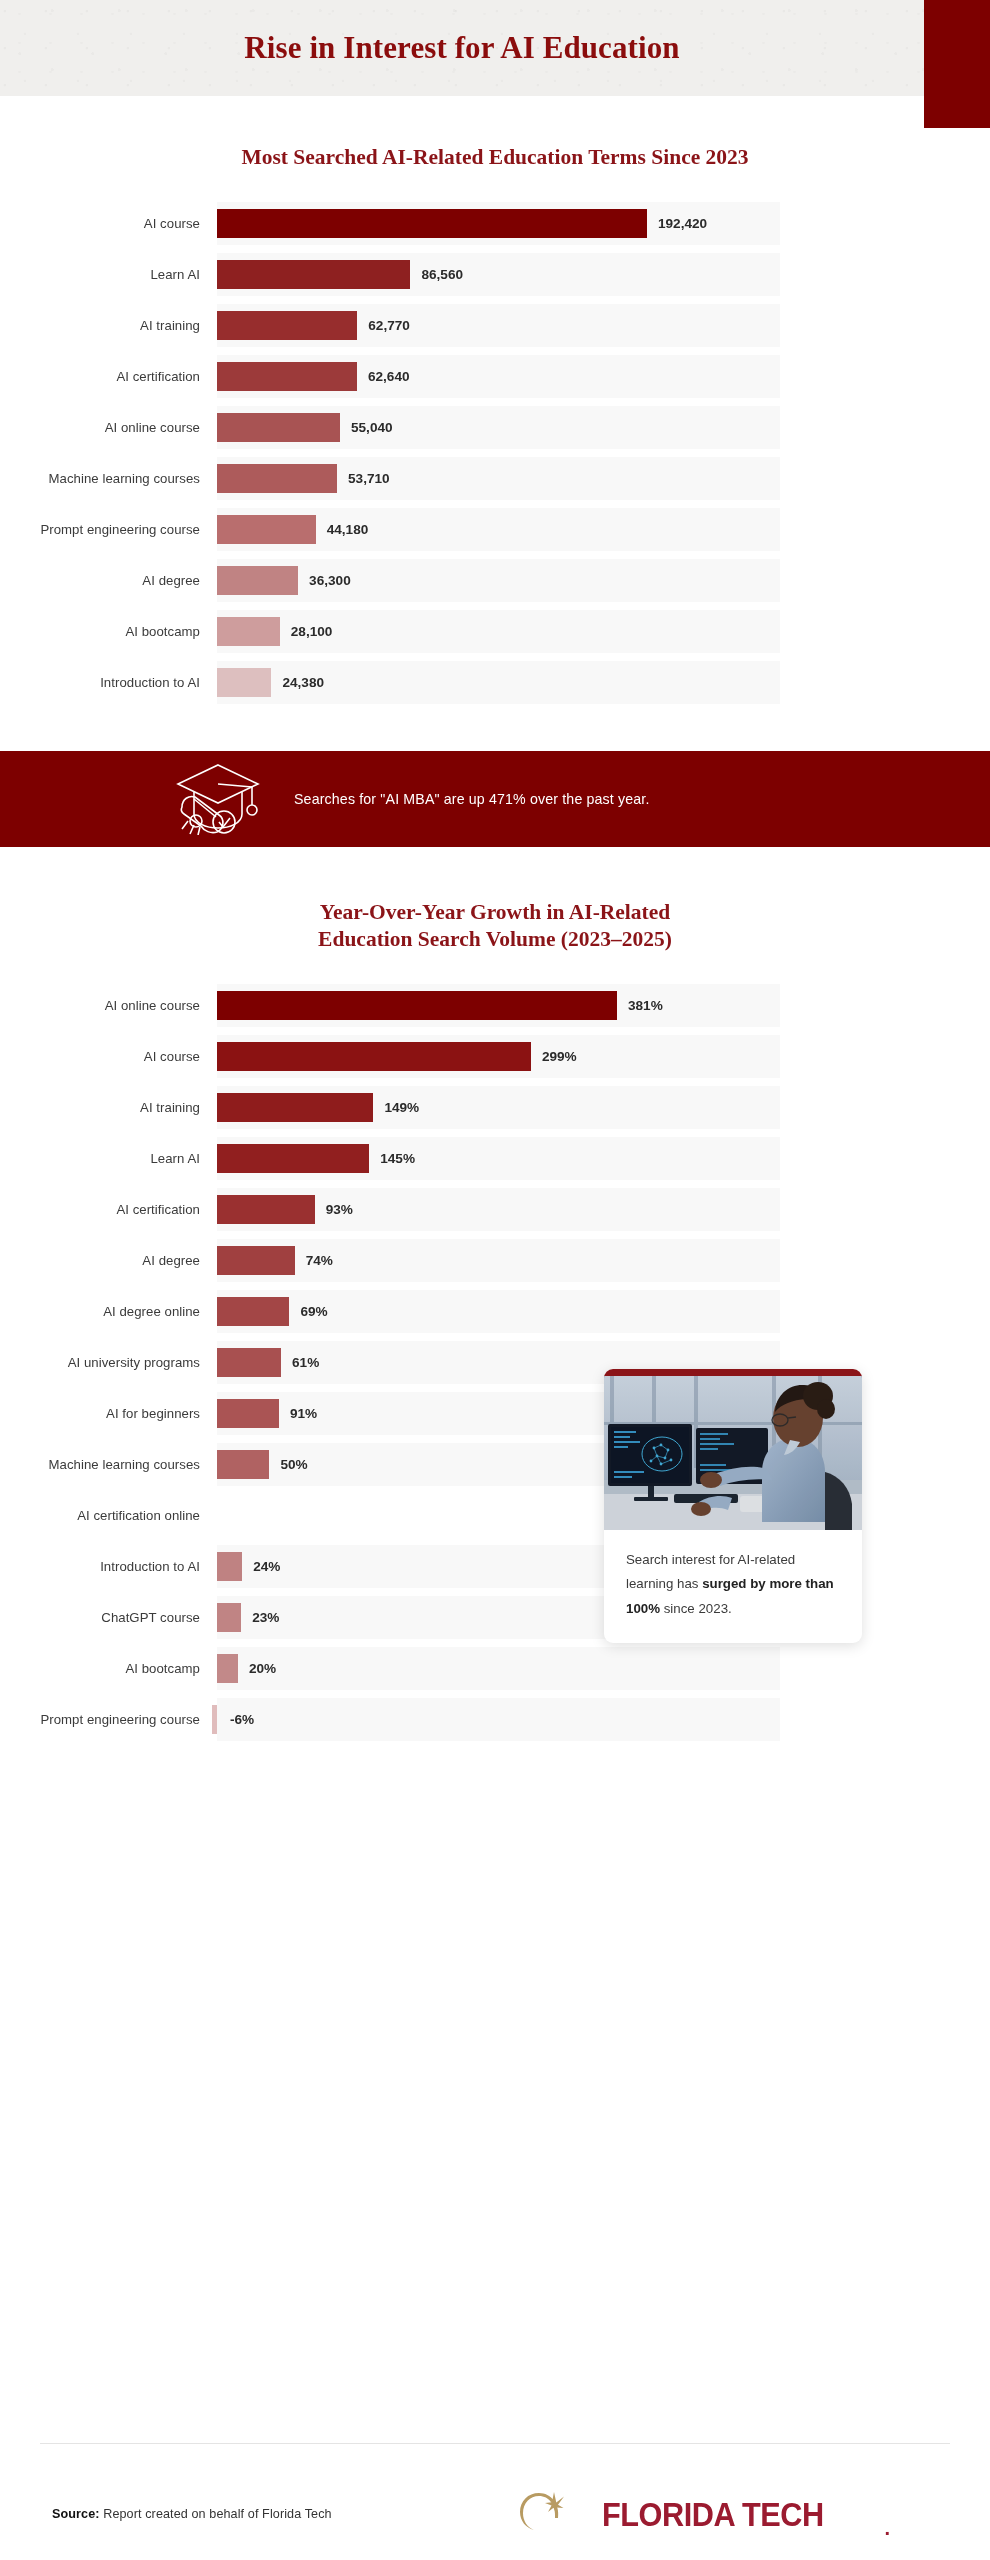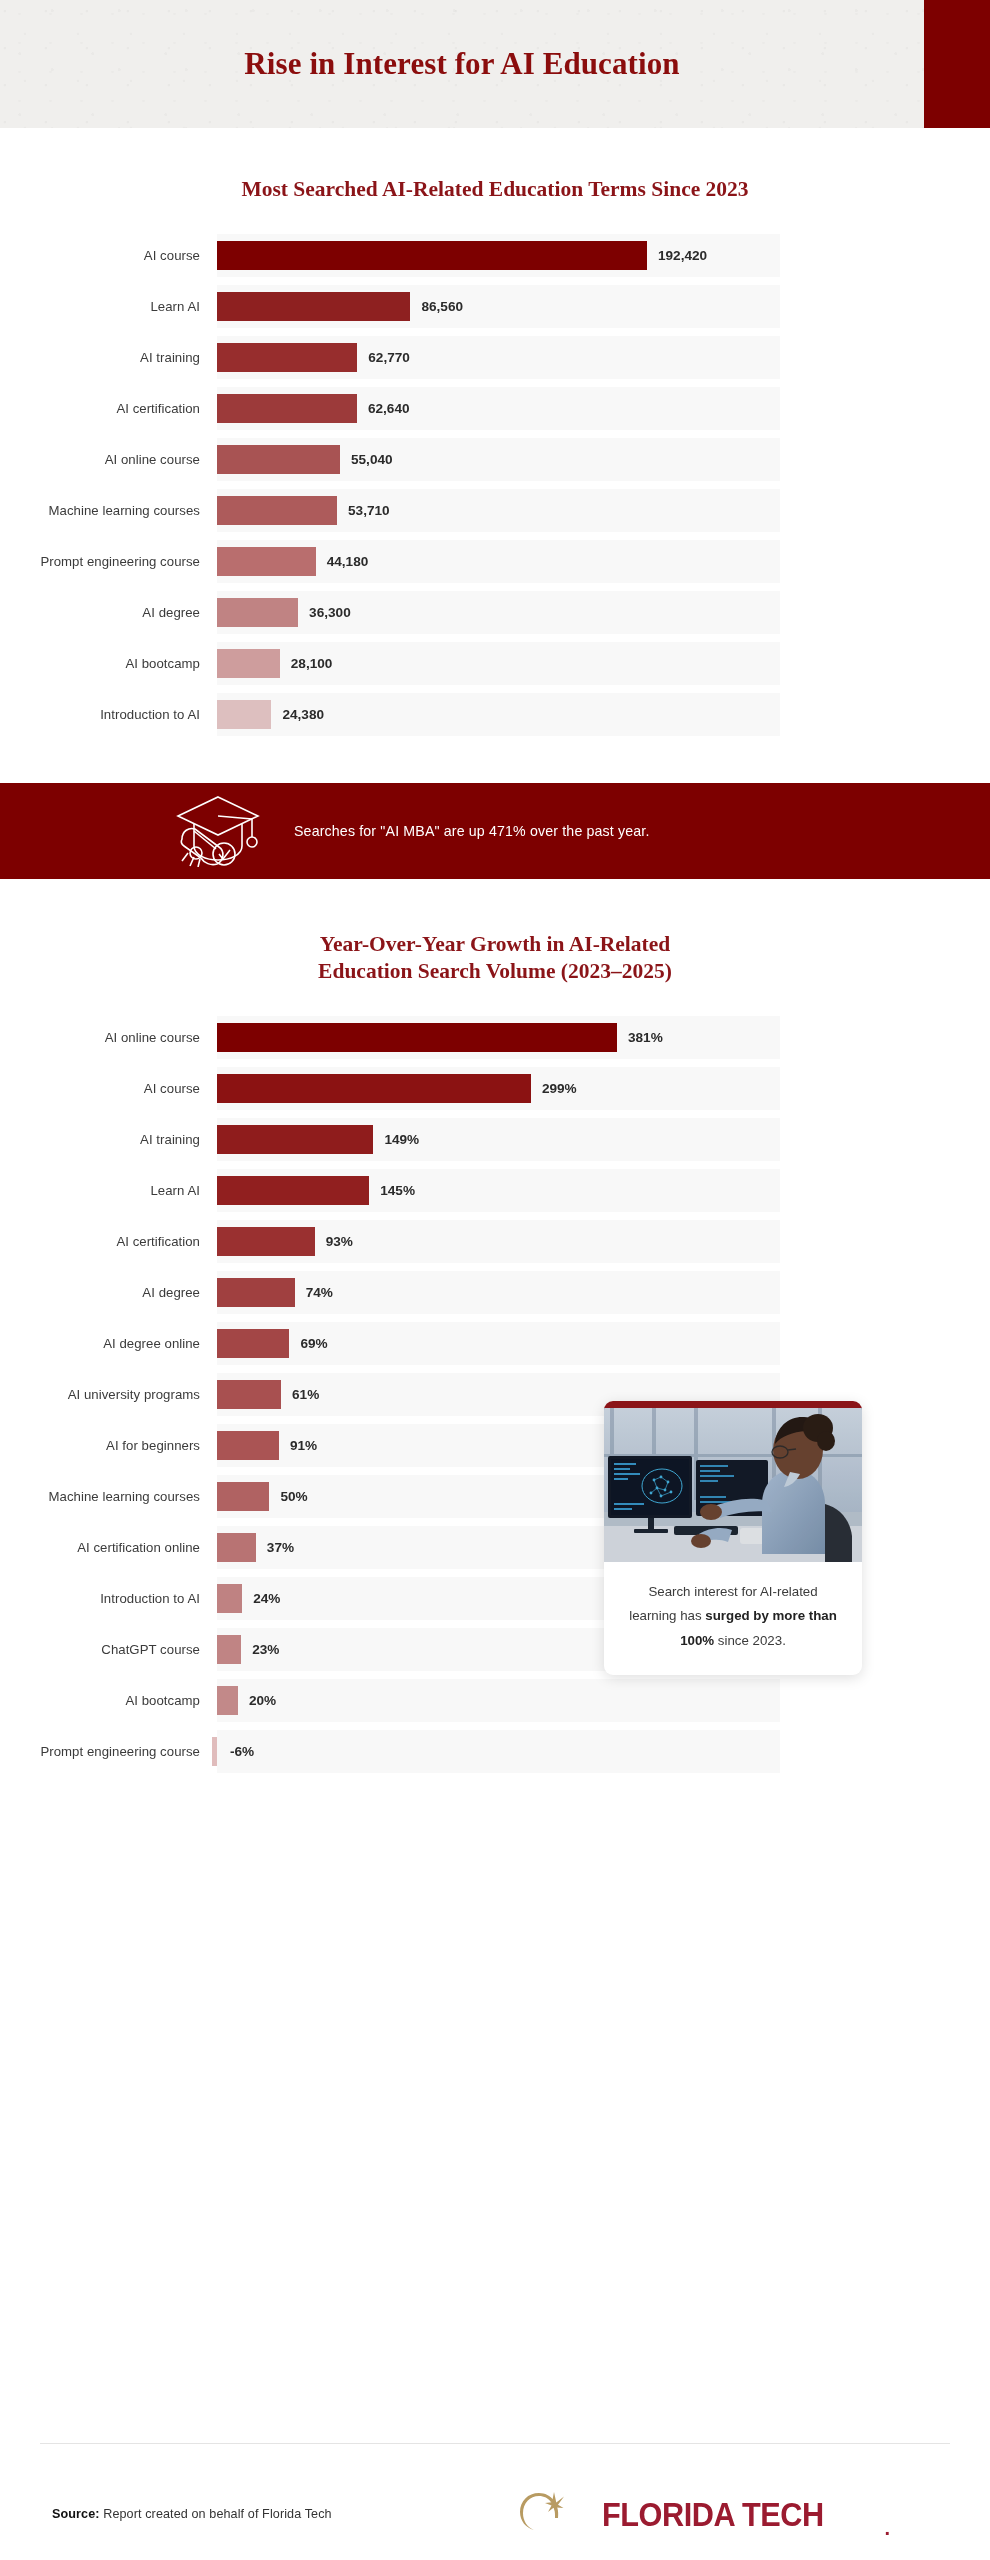--- a/index.html
+++ b/index.html
@@ -6,21 +6,21 @@
   html, body {
     width: 990px;
     background: #ffffff;
     font-family: "Liberation Sans", sans-serif;
   }
   body { width: 990px; height: 2560px; overflow: hidden; position: relative; }
 
   
   .header {
     position: relative;
-    height: 128px;
+    height: 96px;
     background:
       radial-gradient(circle at 12% 30%, rgba(0,0,0,.028) 0 1.2px, transparent 1.6px),
       radial-gradient(circle at 47% 72%, rgba(0,0,0,.025) 0 1.1px, transparent 1.5px),
       radial-gradient(circle at 78% 18%, rgba(0,0,0,.022) 0 1.3px, transparent 1.7px),
       radial-gradient(circle at 63% 48%, rgba(0,0,0,.02) 0 1px, transparent 1.4px),
       radial-gradient(circle at 27% 88%, rgba(0,0,0,.024) 0 1.2px, transparent 1.6px),
       #f0efed;
     background-size: 41px 37px, 53px 47px, 67px 59px, 31px 29px, 73px 61px, 100% 100%;
     display: flex;
     align-items: center;
@@ -139,21 +139,20 @@
   }
   .photo-card-topbar { height: 7px; background: #8b1418; }
   .photo-frame {
     height: 154px;
     position: relative;
     overflow: hidden;
     background: #2d3f52;
   }
   .photo-caption {
     padding: 18px 22px 22px 22px;
-    text-align: center;
     font-size: 13.3px;
     line-height: 1.85;
     color: #3b3b3b;
   }
   .photo-caption b { font-weight: 700; color: #222; }
 
   
   .footer-sep {
     position: absolute;
     left: 40px; right: 40px;
@@ -465,24 +464,20 @@
     <div class="bar-row">
       <div class="bar-label">Machine learning courses</div>
       <div class="bar-track">
         <div class="bar-fill" style="width: 52.4934px; background: rgb(176, 98, 98);"></div>
         <div class="bar-value">50%</div>
       </div>
     </div>
     <div class="bar-gap"></div>
     <div class="bar-row">
       <div class="bar-label">AI certification online</div>
-      <div class="bar-track">
-        <div class="bar-fill" style="width: 38.8451px; background: rgb(184, 115, 115);"></div>
-        <div class="bar-value">37%</div>
-      </div>
     </div>
     <div class="bar-gap"></div>
     <div class="bar-row">
       <div class="bar-label">Introduction to AI</div>
       <div class="bar-track">
         <div class="bar-fill" style="width: 25.1969px; background: rgb(191, 130, 130);"></div>
         <div class="bar-value">24%</div>
       </div>
     </div>
     <div class="bar-gap"></div>

